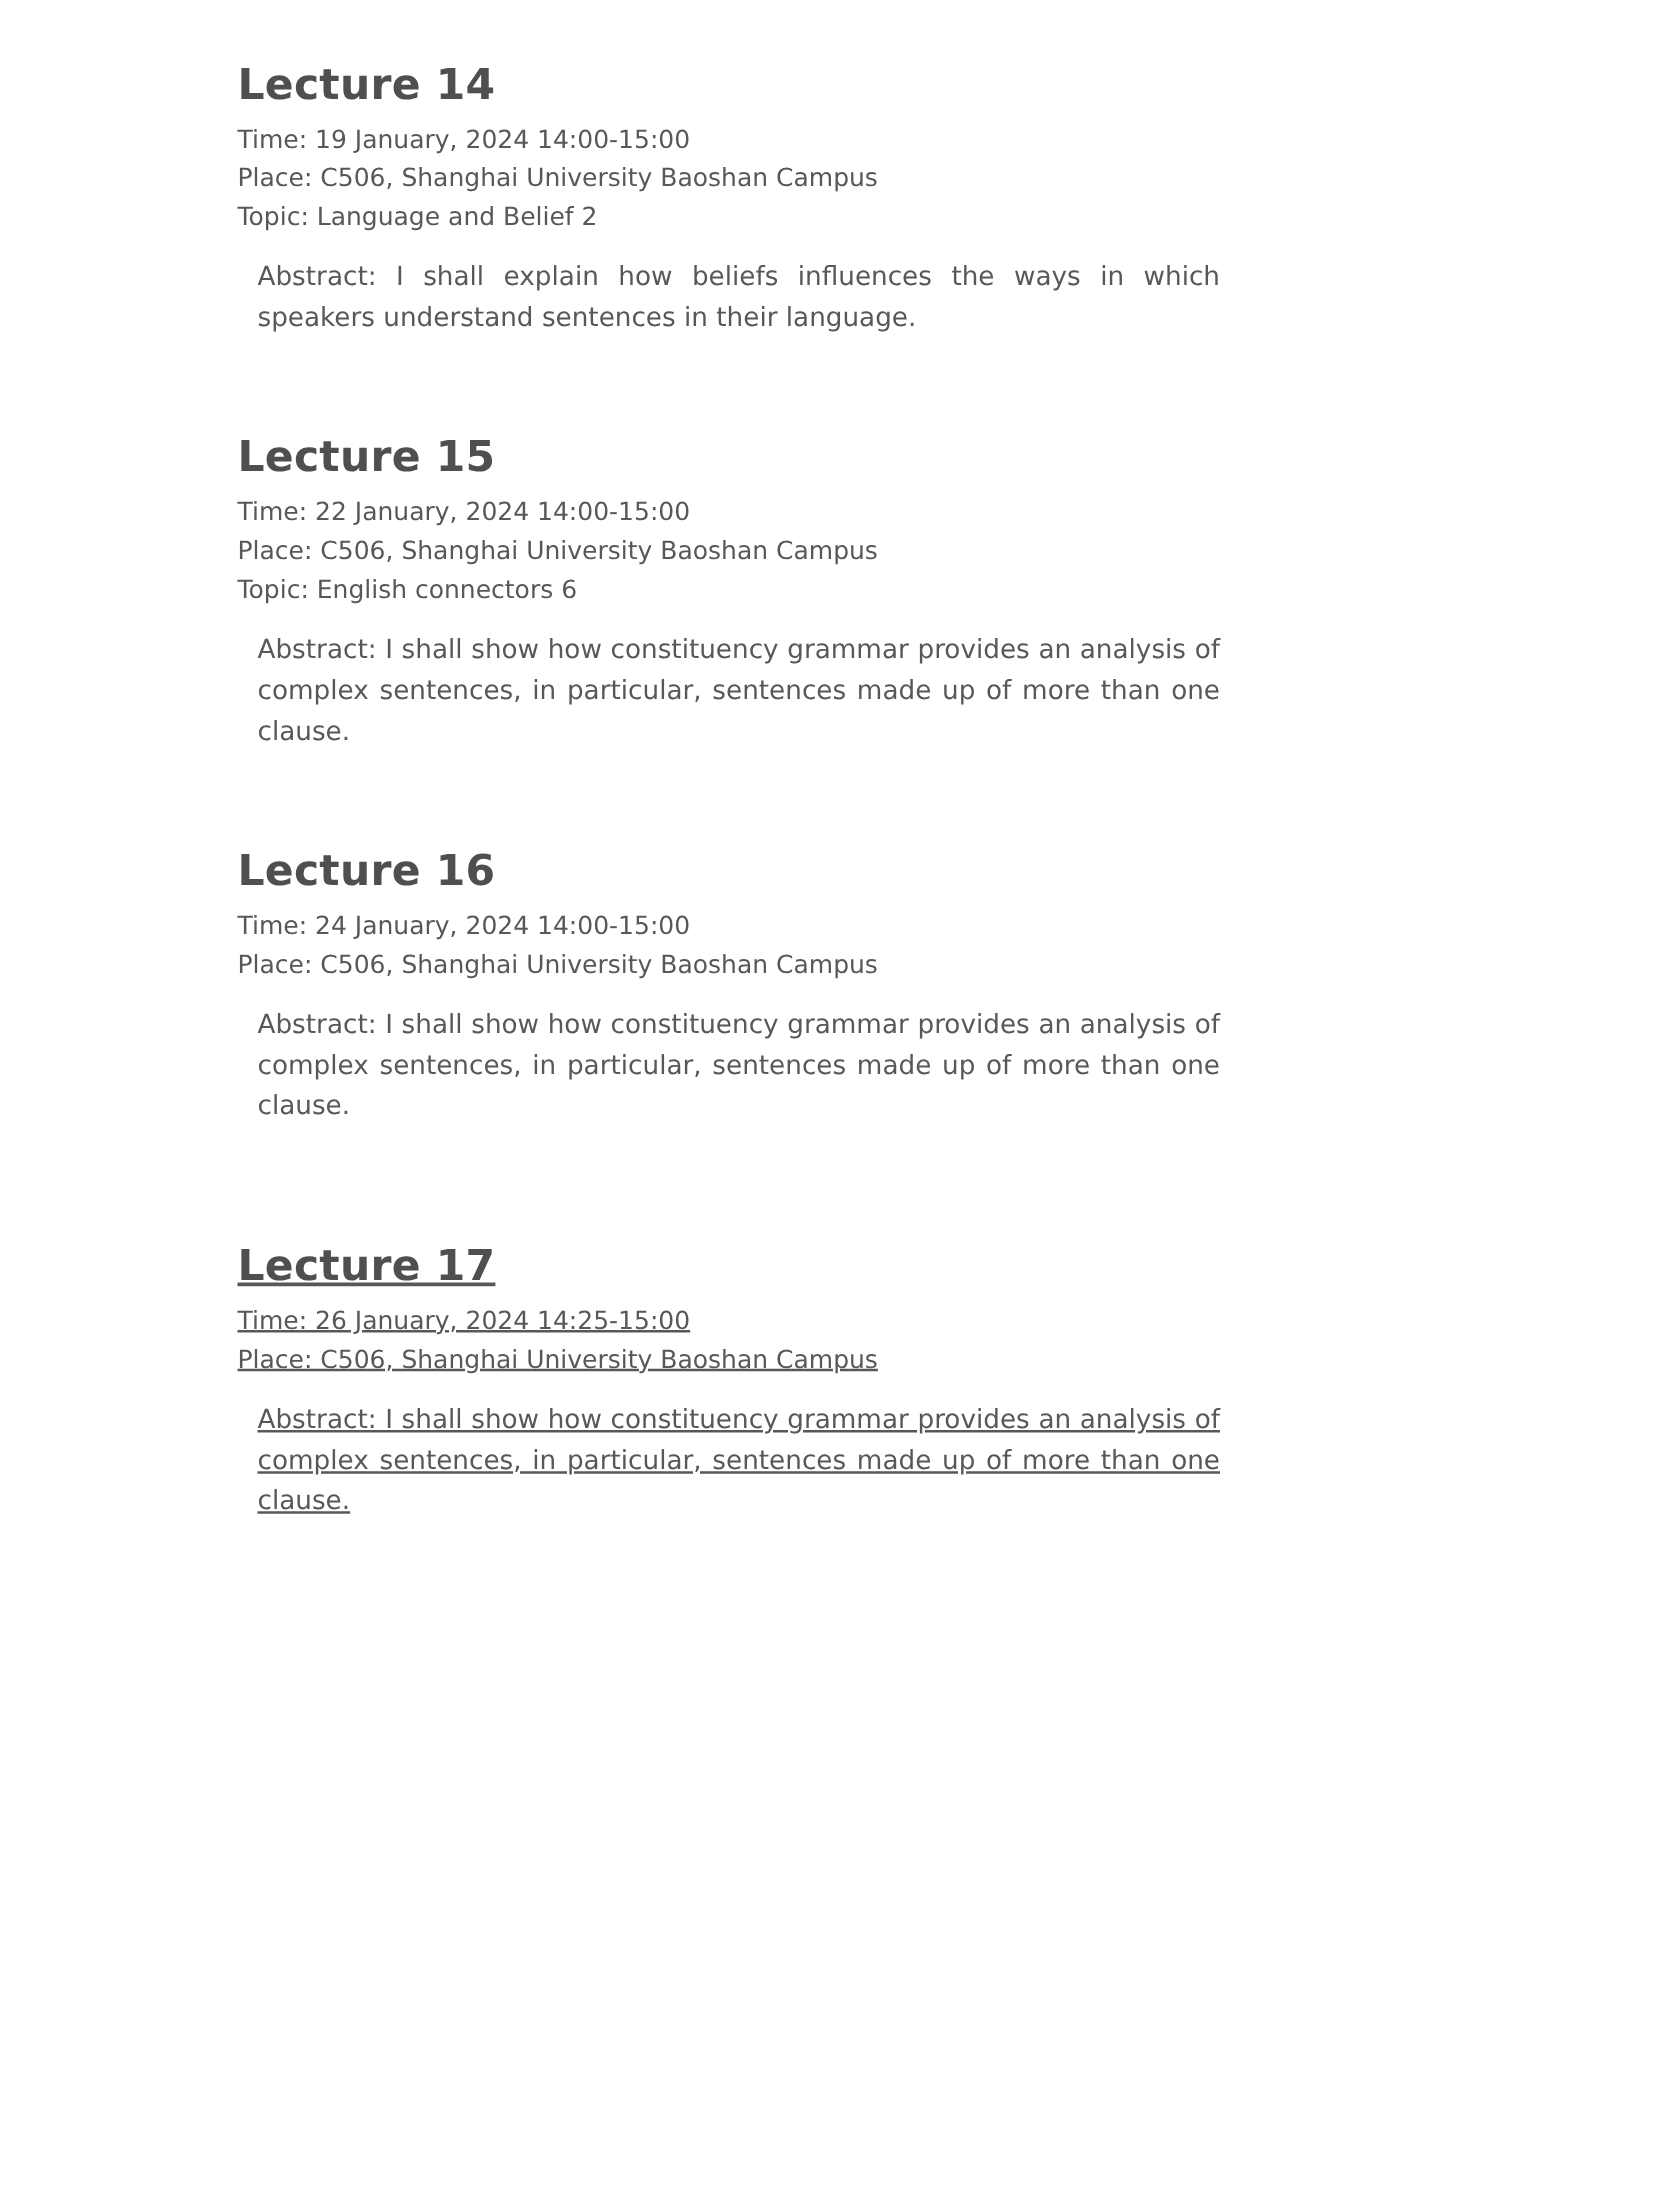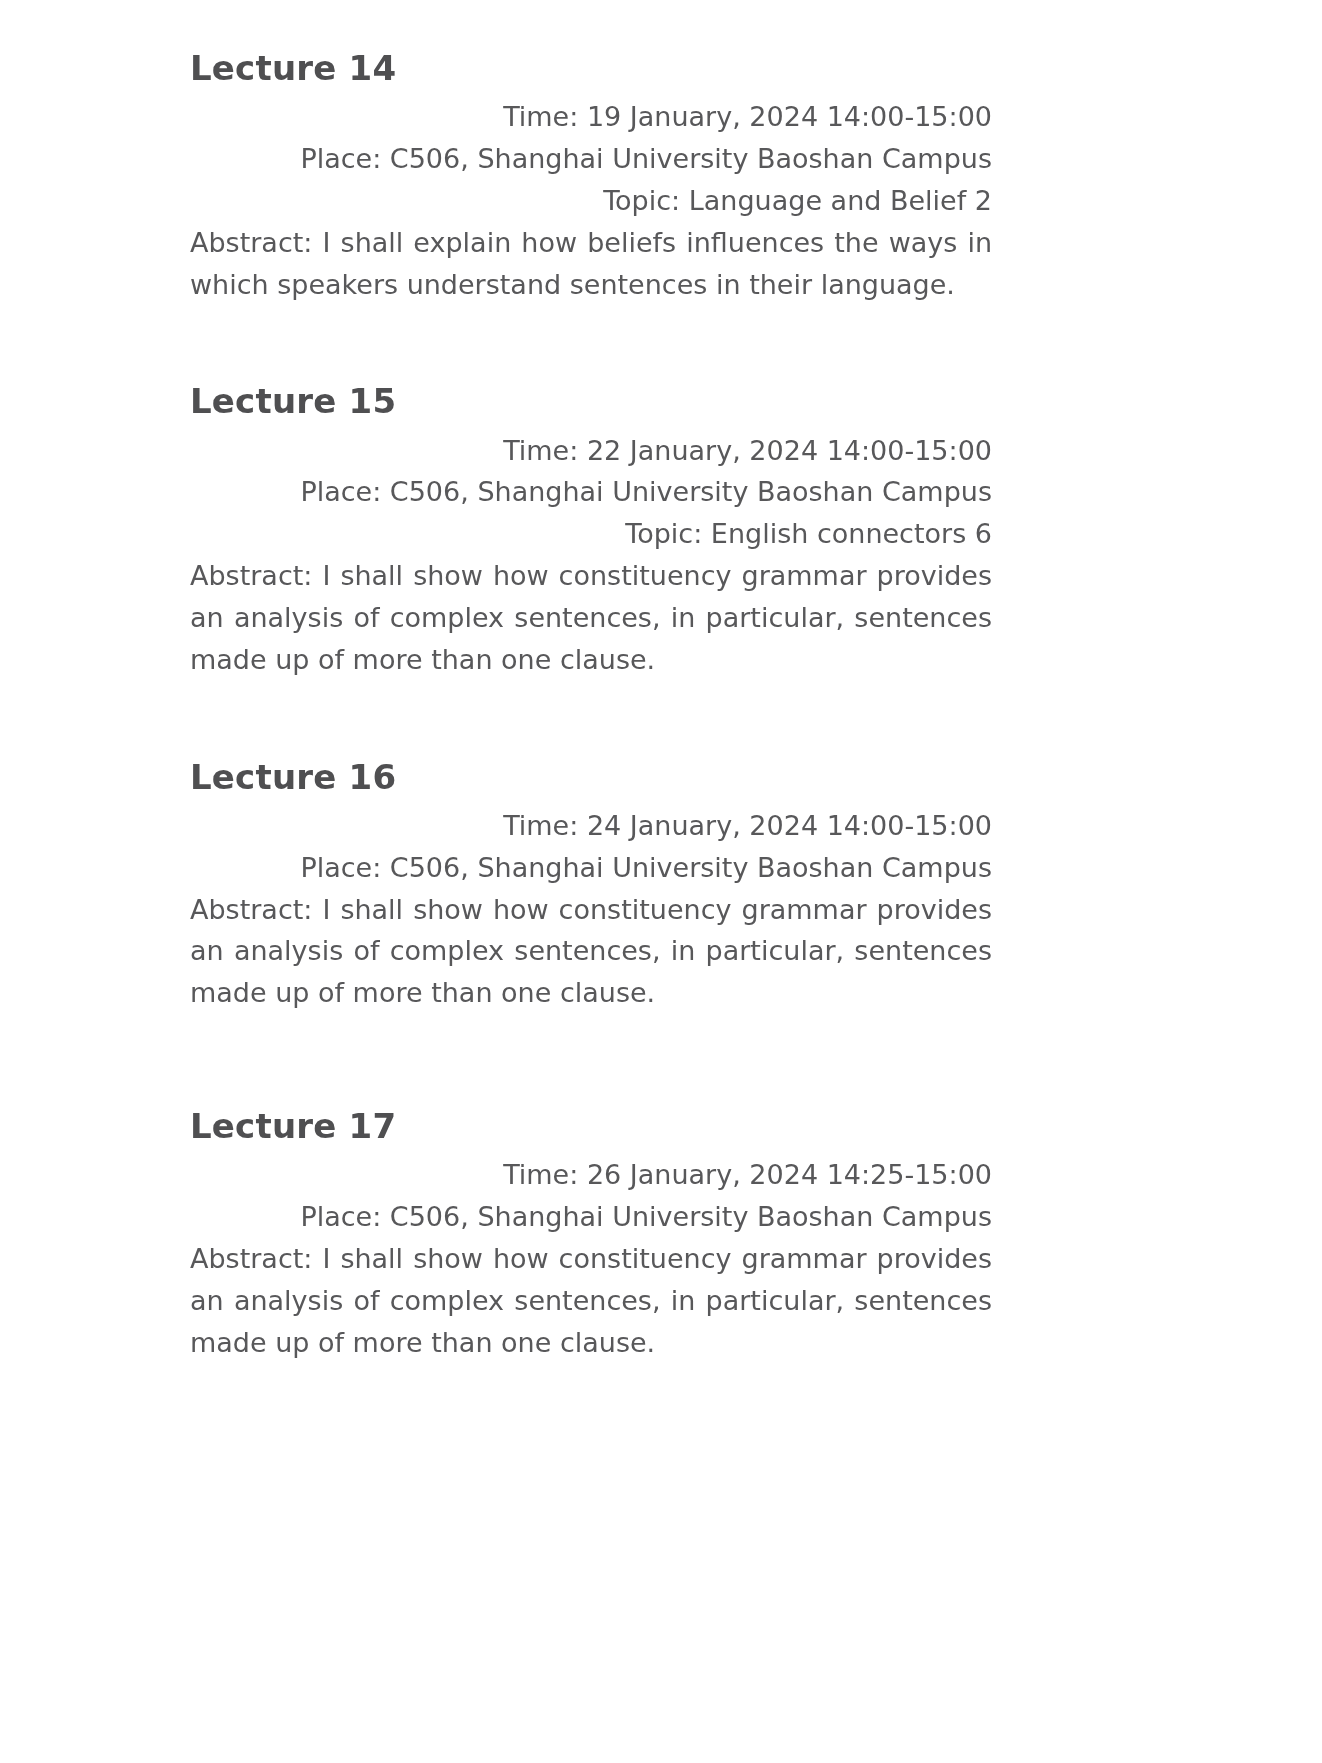--- a/index.html
+++ b/index.html
@@ -20,41 +20,41 @@
     height: 1265px;
     padding: 46px 330px 0 190px;
     background: #ffffff;
     position: relative;
   }
   .lecture {
     margin-bottom: 74px;
   }
   .lecture:last-child {
     margin-bottom: 0;
+    text-decoration: underline;
   }
   .lecture-title {
     font-size: 34px;
     font-weight: bold;
     color: #4f4f51;
     line-height: 1.30;
     margin: 0 0 6px 0;
     letter-spacing: 0.2px;
   }
   .lecture-line {
-    font-size: 27px;
+    font-size: 20px;
     line-height: 1.55;
     color: #58585a;
     margin: 0;
-    text-align: right;
   }
   .lecture-abstract {
-    font-size: 27px;
+    font-size: 21px;
     line-height: 1.55;
     color: #58585a;
-    margin: 0;
+    margin: 16px;
     text-align: justify;
     text-justify: inter-word;
   }
   .gap-lg { margin-bottom: 90px; }
 </style>
 </head>
 <body>
 
 <div class="page">
 

